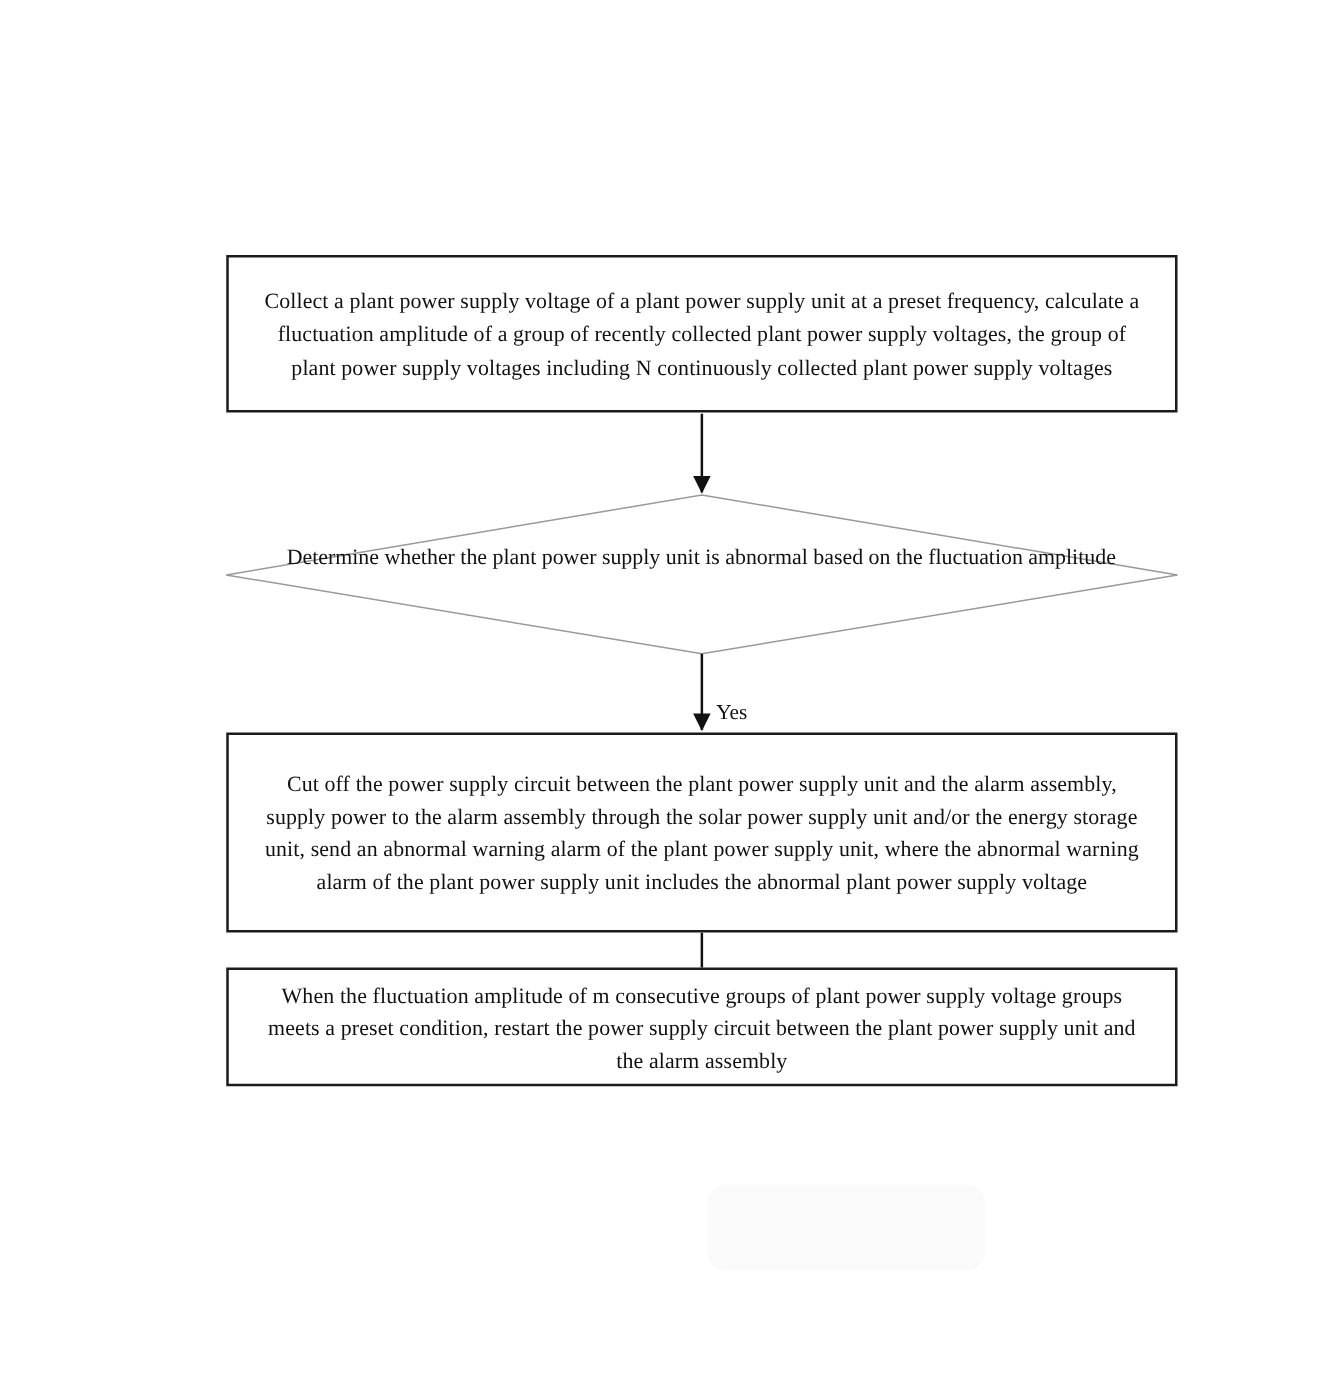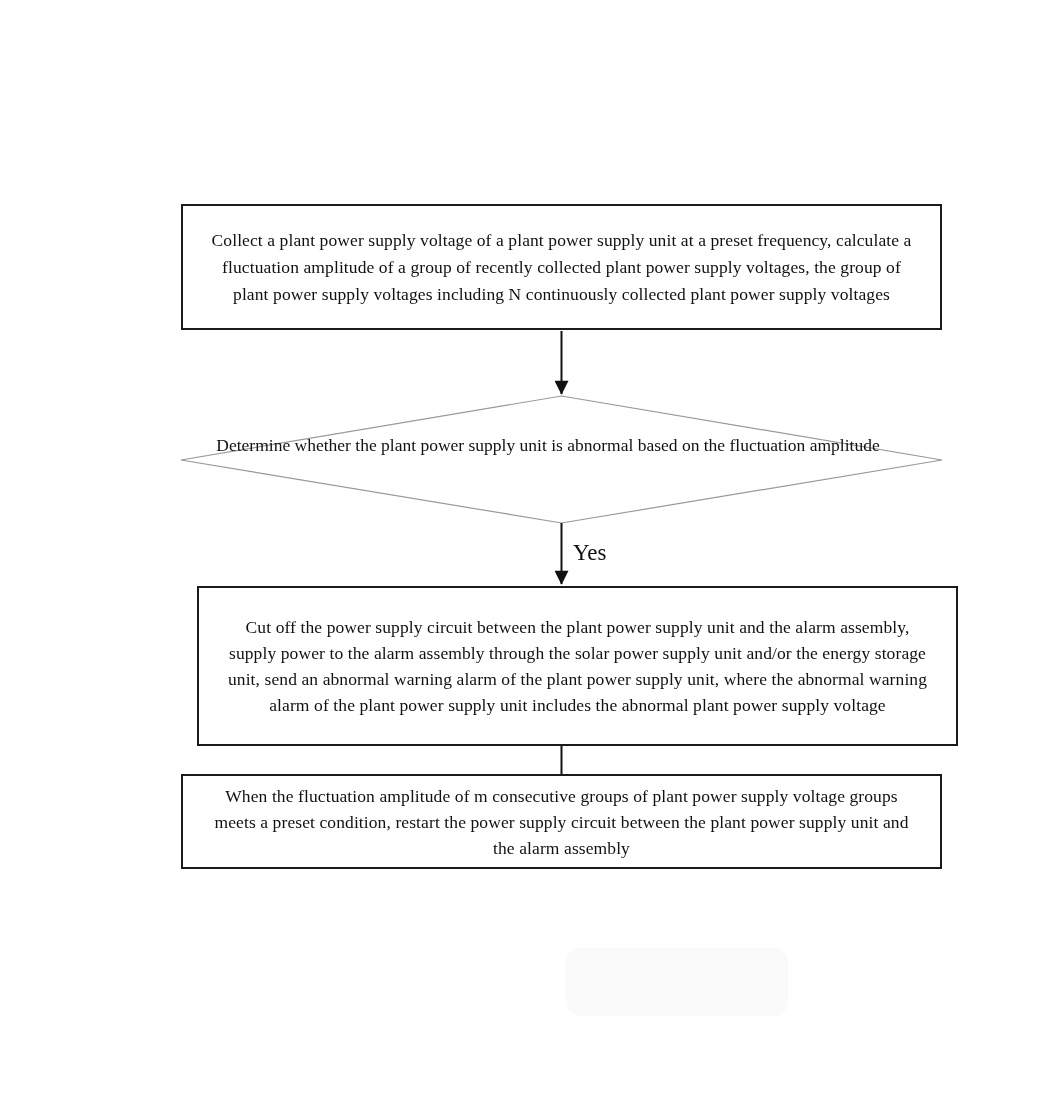--- a/index.html
+++ b/index.html
@@ -45,36 +45,36 @@
     text-align: center;
     padding: 4px 28px;
   }
   .box-text {
     font-size: 17.5px;
     line-height: 26px;
     letter-spacing: 0.1px;
   }
   .box1 { top: 204px; height: 126px; }
   .box1 .box-text { line-height: 27px; }
-  .box3 { top: 586px; height: 160px; margin-left: 16px; }
+  .box3 { top: 586px; height: 160px; }
   .box4 { top: 774px; height: 95px; }
   .diamond-text {
     position: absolute;
-    left: 186px;
+    left: 199px;
     top: 429px;
     width: 724px;
     text-align: center;
     font-size: 17.5px;
     line-height: 33px;
   }
   .yes-label {
     position: absolute;
     left: 573px;
-    top: 542px;
-    font-size: 23px;
+    top: 559px;
+    font-size: 17px;
     line-height: 22px;
   }
   .watermark-patch {
     position: absolute;
     left: 566px;
     top: 948px;
     width: 222px;
     height: 68px;
     background: #fafafa;
     border-radius: 14px;

